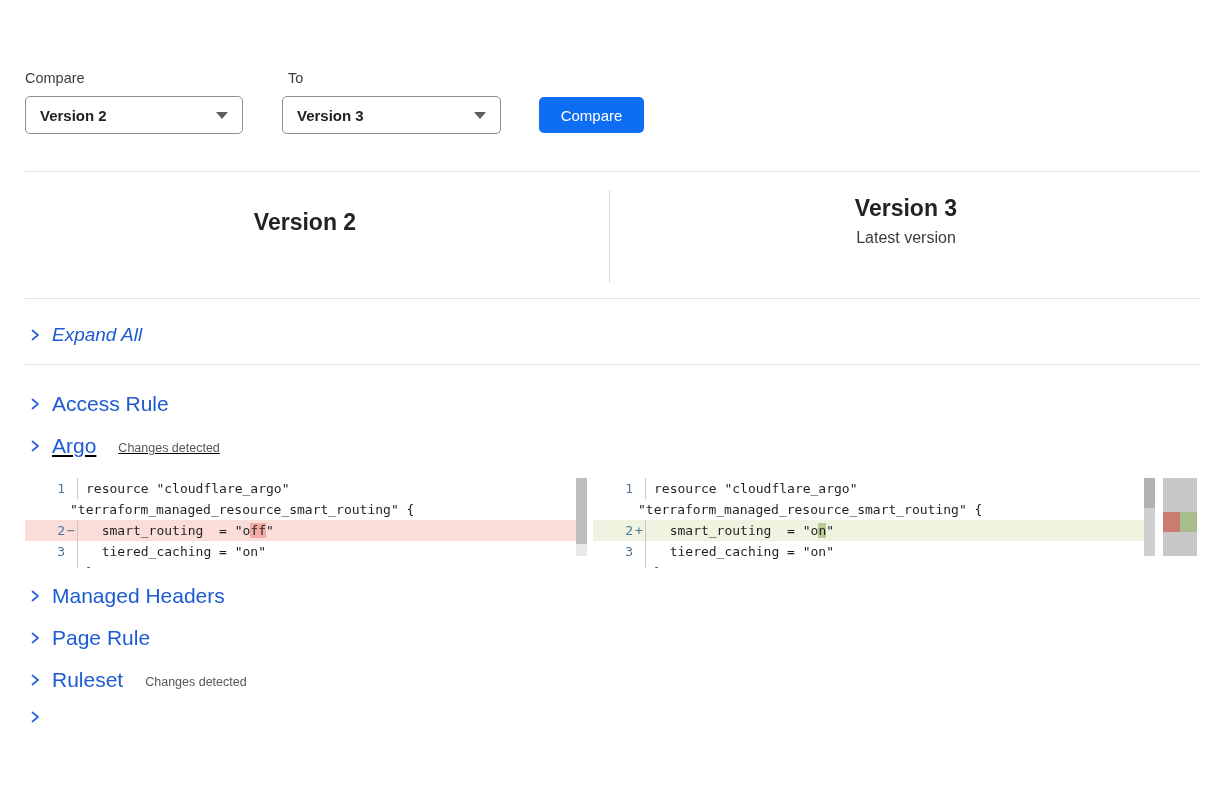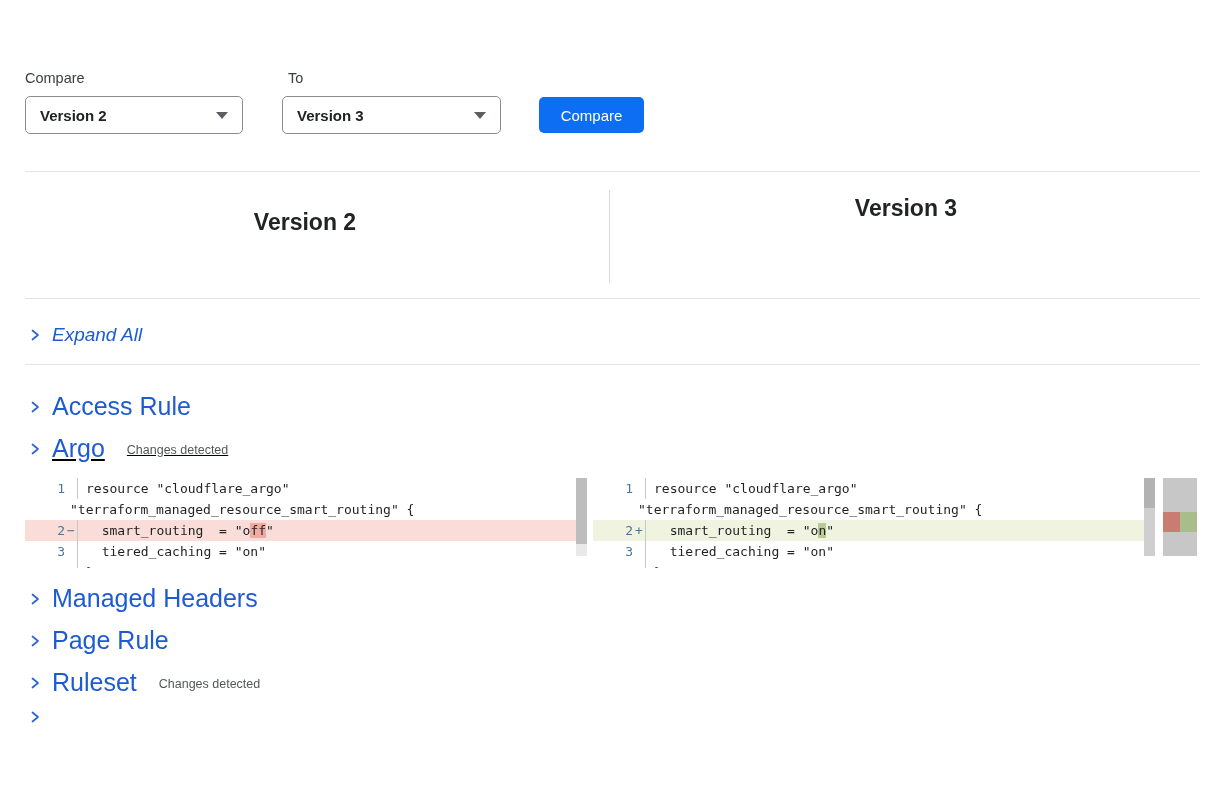--- a/index.html
+++ b/index.html
@@ -39,21 +39,21 @@
   
   .vh-left { position:absolute; left:25px; top:207px; width:560px; text-align:center; }
   .vh-right { position:absolute; left:622px; top:193px; width:568px; text-align:center; }
   .vh-title { font-size:23px; font-weight:bold; color:#212327; line-height:31px; }
   .vh-sub { font-size:16px; color:#393c41; line-height:27px; }
   .vdiv { position:absolute; left:609px; top:190px; width:1px; height:93px; background:#d8d8d8; }
 
   
   .section-row { position:absolute; left:28px; display:flex; align-items:center; cursor:pointer; }
   .chev { width:14px; height:14px; flex:none; margin-right:10px; display:block; }
-  .sec-label { font-size:25px; color:#1d5bd2; }
+  .sec-label { font-size:21px; color:#1d5bd2; }
   .sec-badge { font-size:12.5px; color:#53565b; margin-left:22px; padding-top:3px; }
   .row-expand { top:324px; }
   .row-expand .sec-label { font-size:19px;font-style:italic; }
   .row-access { top:392px; }
   .row-argo { top:434px;text-decoration:underline; }
   .row-managed { top:584px; }
   .row-page { top:626px; }
   .row-ruleset { top:668px; }
   .row-zone { top:710px; }
 
@@ -102,20 +102,21 @@
   </div>
   <button class="compare-btn">Compare</button>
 
   <div class="hdiv div-a"></div>
   <div class="vh-left">
     <div class="vh-title">Version 2</div>
   </div>
   <div class="vdiv"></div>
   <div class="vh-right">
     <div class="vh-title">Version 3</div>
+    <div class="vh-sub">Latest version</div>
   </div>
   <div class="hdiv div-b"></div>
 
   <div class="section-row row-expand">
     <svg class="chev" viewBox="0 0 14 14">
       <polyline points="4.5,2.5 10,7 4.5,11.5" fill="none" stroke="#2a63d8" stroke-width="1.7" stroke-linecap="round" stroke-linejoin="round"></polyline>
     </svg>
     <span class="sec-label">Expand All</span>
   </div>
   <div class="hdiv div-c"></div>

